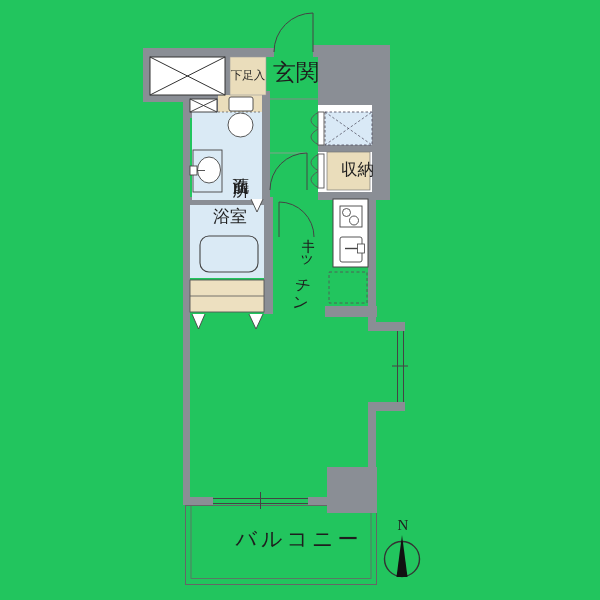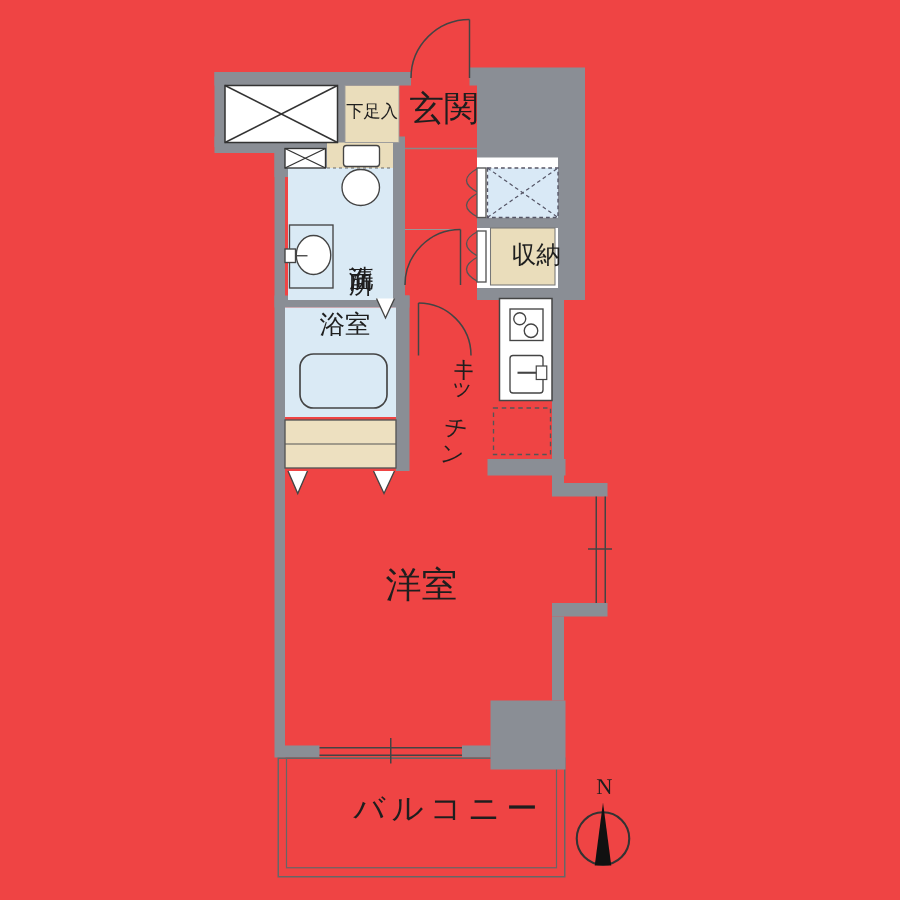--- a/index.html
+++ b/index.html
@@ -1,16 +1,16 @@
 <!DOCTYPE html>
 <html><head>
 <meta charset="utf-8">
 <style>
   html,body{margin:0;padding:0;background:#fff;}
-  #stage{position:relative;width:600px;height:600px;background:#ef4444;overflow:hidden;
+  #stage{position:relative;width:600px;height:600px;background:#22c55e;overflow:hidden;
          font-family:"Liberation Serif","DejaVu Serif",serif;color:#222;}
   #plan-svg{position:absolute;left:0;top:0;}
   .label{position:absolute;color:#1e1e1e;text-align:center;line-height:1.05;
          font-family:"Liberation Serif","DejaVu Serif",serif;white-space:nowrap;}
   .v{writing-mode:vertical-rl;text-orientation:upright;letter-spacing:2px;}
   .lbl-shoe{left:227px;top:69px;width:42px;font-size:11.5px;}
   .lbl-entrance{left:271px;top:61px;width:50px;font-size:23px;}
   .lbl-washroom{left:232px;top:136px;height:62px;font-size:16.5px;}
   .lbl-bath{left:206px;top:208px;width:48px;font-size:17px;font-family:Liberation Serif, serif;}
   .lbl-storage{left:327px;top:161px;width:61px;font-size:16.5px;}
@@ -159,16 +159,15 @@
       <polygon points="402,535 396.5,577 407.5,577" fill="#111"></polygon>
     </g>
   </svg>
 
   <div class="label lbl-shoe">下足入</div>
   <div class="label lbl-entrance">玄関</div>
   <div class="label lbl-washroom v">洗面所</div>
   <div class="label lbl-bath">浴室</div>
   <div class="label lbl-storage">収納</div>
   <div class="label lbl-kitchen v">キッチン</div>
-  <div class="label lbl-room">洋室</div>
   <div class="label lbl-balcony">バルコニー</div>
   <div class="label lbl-north">N</div>
 </div>
 
 </body></html>

